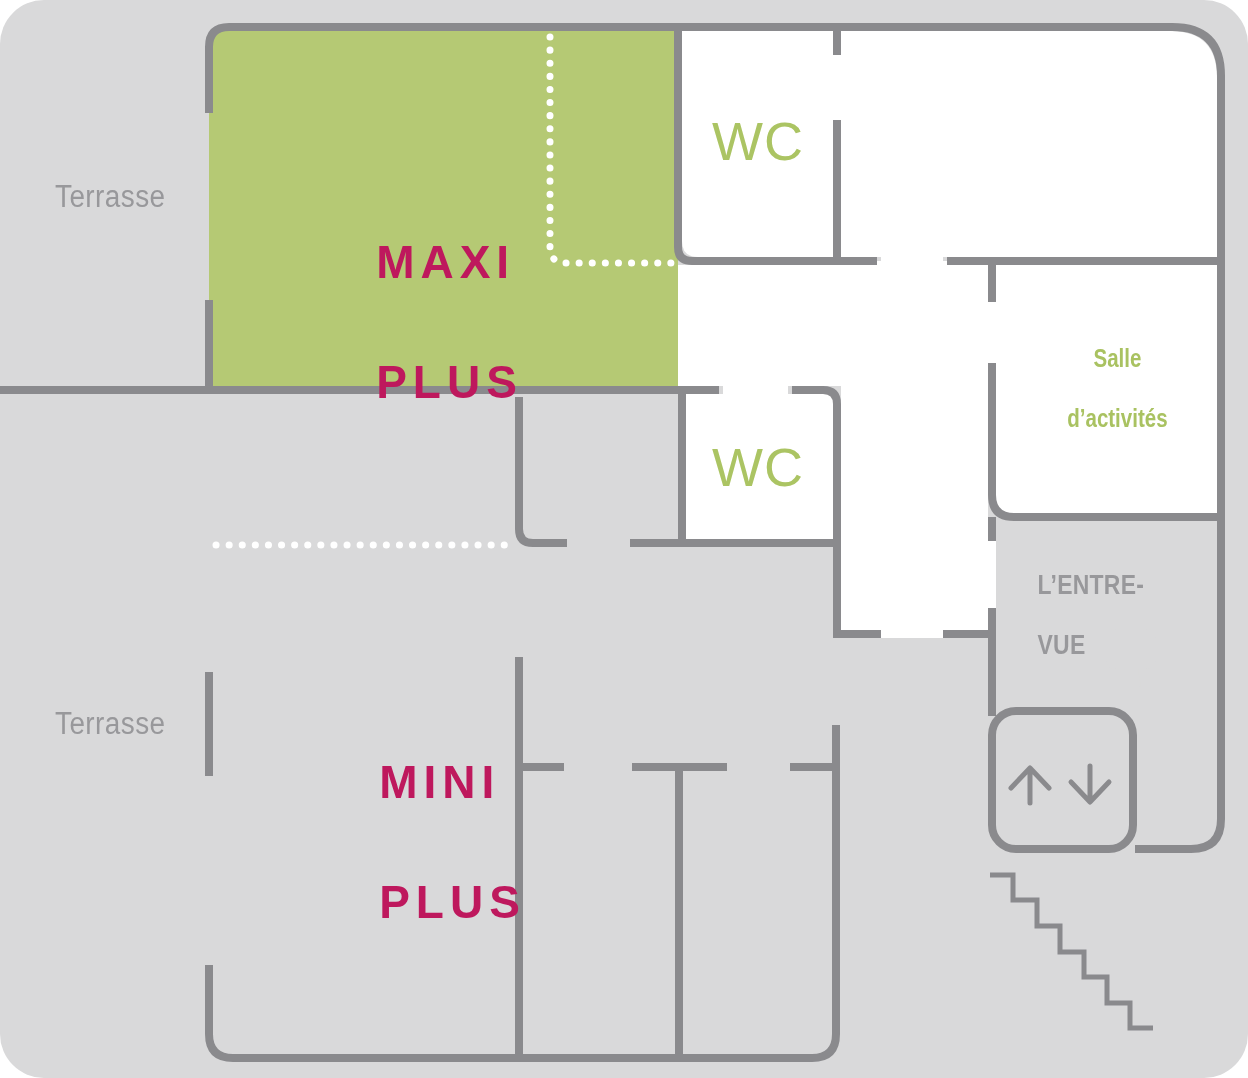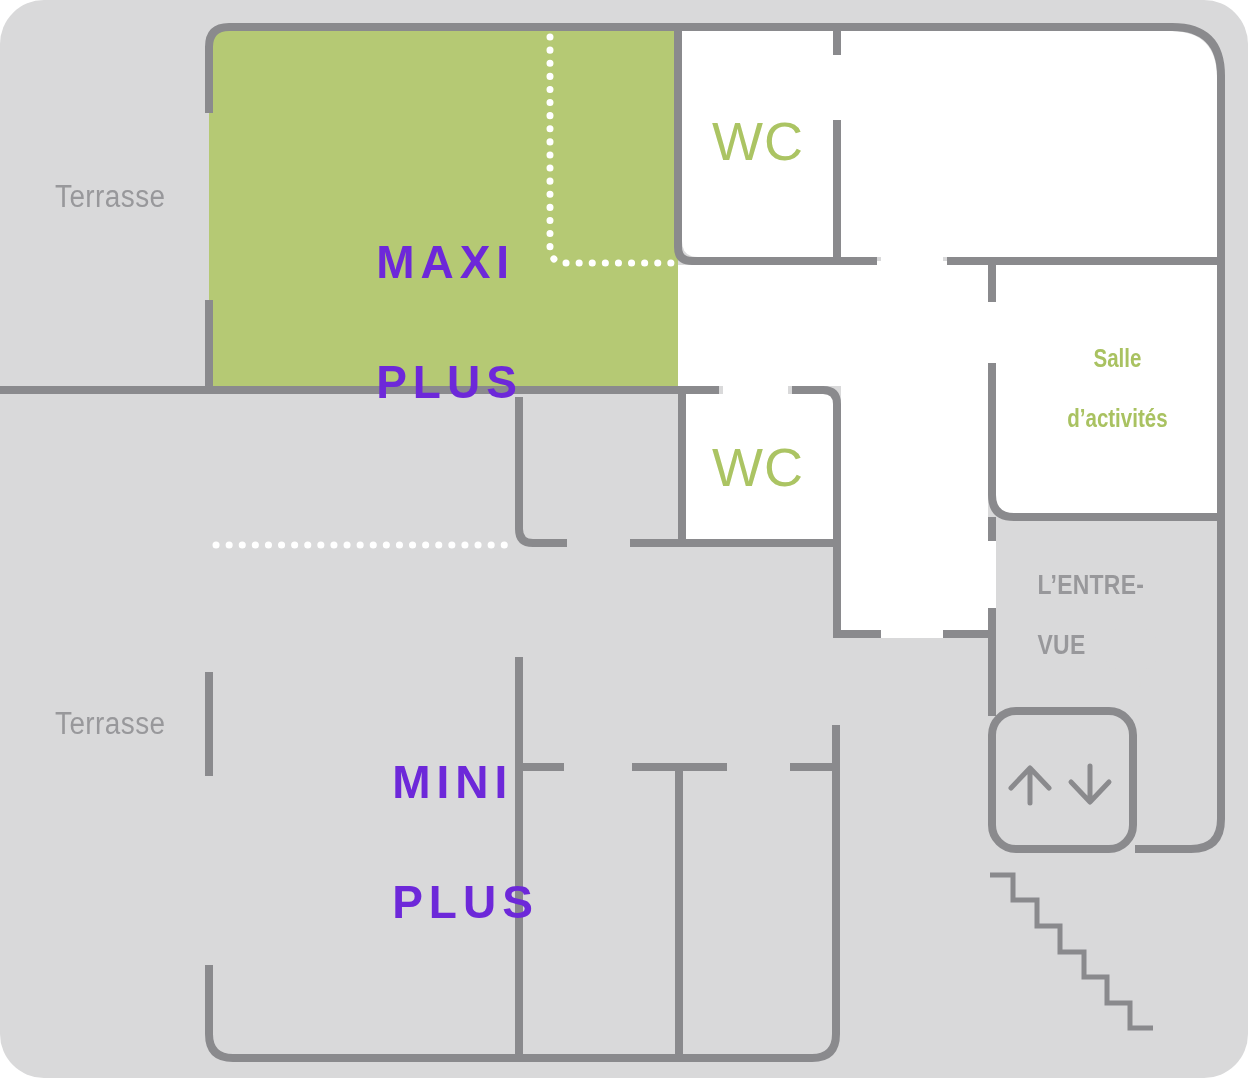--- a/index.html
+++ b/index.html
@@ -3,21 +3,21 @@
 <meta charset="utf-8">
 <style>
   html,body{margin:0;padding:0;background:#ffffff;font-family:"Liberation Sans",sans-serif;}
   .stage{position:relative;width:1248px;height:1078px;background:#d9d9da;border-radius:44px;overflow:hidden;}
   .plan-svg{position:absolute;left:0;top:0;width:1248px;height:1078px;display:block;}
   .ic{fill:none;stroke-linecap:round;stroke-linejoin:round;}
   .ic-white{color:#ffffff;}
   .ic-green{color:#a9c261;}
   .lbl{position:absolute;white-space:pre;}
   .lbl-terrasse{font-size:31px;font-weight:400;color:#98989b;transform:scaleX(.9);transform-origin:left top;letter-spacing:.5px;}
-  .lbl-roomname{font-size:46px;font-weight:700;color:#6d28d9;letter-spacing:6px;line-height:60px;}
+  .lbl-roomname{font-size:46px;font-weight:700;color:#be185d;letter-spacing:6px;line-height:60px;}
   .lbl-wc{font-size:54px;font-weight:400;color:#abc463;letter-spacing:1px;transform:translate(-50%,-50%);}
   .lbl-salle{font-size:25px;font-weight:700;color:#a9c261;line-height:30px;text-align:center;transform:translate(-50%,-50%) scaleX(.82);}
   .lbl-entrevue{font-size:27px;font-weight:700;color:#98989b;line-height:30px;transform:scaleX(.85);transform-origin:left top;letter-spacing:.3px;}
 </style>
 </head>
 <body>
 
 <div class="stage">
 
   <svg class="plan-svg" viewBox="0 0 1248 1078">
@@ -170,21 +170,21 @@
   </svg>
 
   <div class="lbl lbl-terrasse" style="left:55px;top:179px;">Terrasse</div>
   <div class="lbl lbl-terrasse" style="left:55px;top:706px;">Terrasse</div>
 
   <div class="lbl lbl-roomname" style="left:301px;top:172px;">
     <span>MAXI</span><br>
     <span>PLUS</span>
   </div>
 
-  <div class="lbl lbl-roomname" style="left:317px;top:692px;">
+  <div class="lbl lbl-roomname" style="left:304px;top:692px;">
     <span>MINI</span><br>
     <span>PLUS</span>
   </div>
 
   <div class="lbl lbl-wc" style="left:758px;top:141px;">WC</div>
   <div class="lbl lbl-wc" style="left:758px;top:467px;">WC</div>
 
   <div class="lbl lbl-salle" style="left:1106px;top:388px;">
     <span>Salle</span><br>
     <span>d’activités</span>

